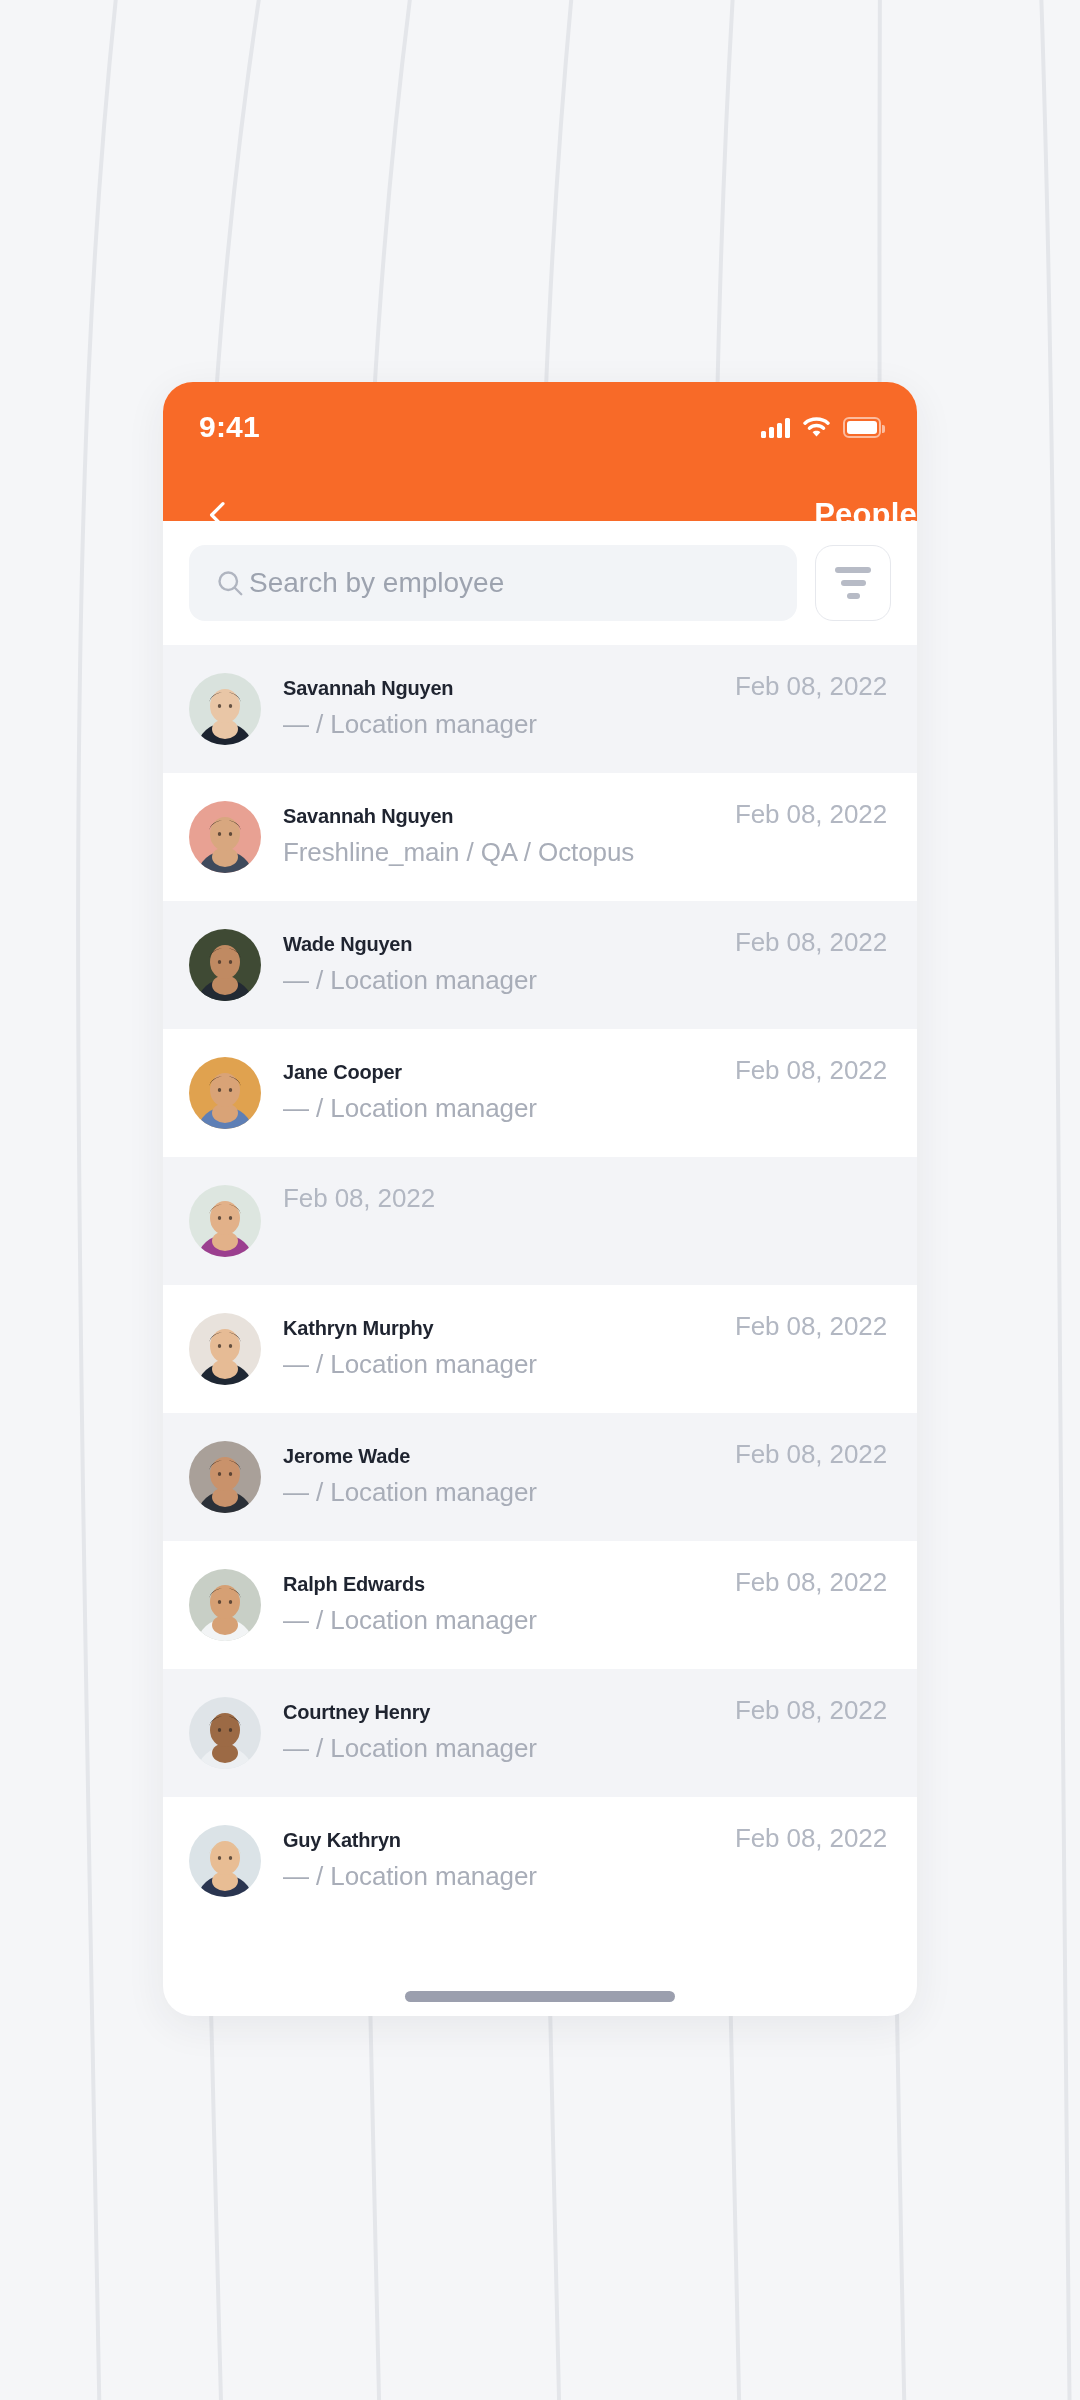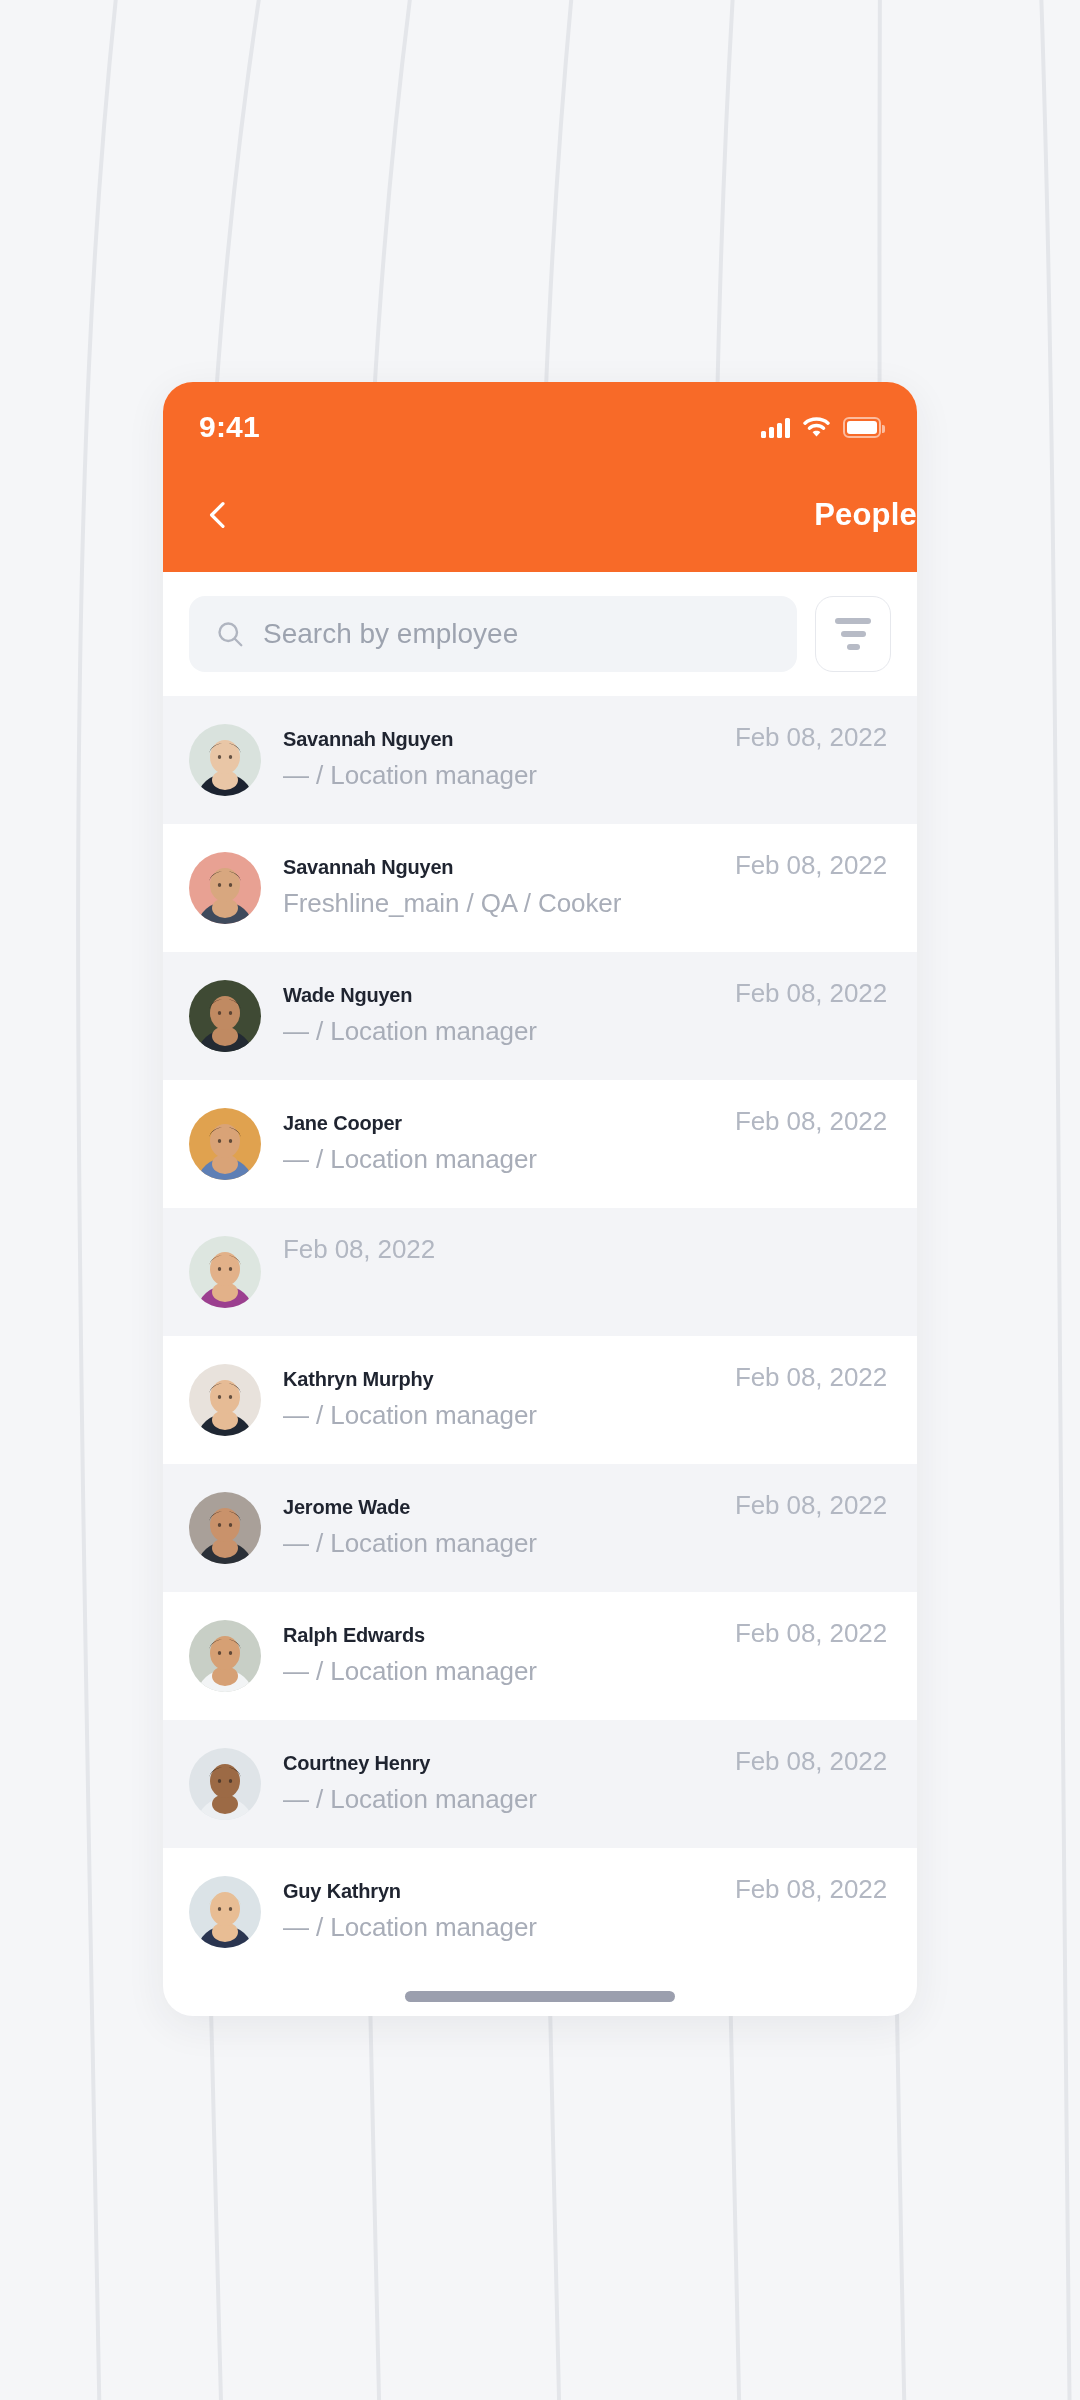--- a/index.html
+++ b/index.html
@@ -19,21 +19,21 @@
     border-radius:30px;
     overflow:hidden;
     z-index:2;
     background:#ffffff;
     box-shadow:0 10px 40px rgba(40,45,60,.07);
   }
 
   
   .header {
     background:#f86a28;
-    height:190px;
+    height:139px;
     position:relative;
   }
   .statusbar {
     height:76px;
     display:flex; align-items:center; justify-content:space-between;
     padding:14px 36px 0 36px;
   }
   .clock {
     color:#fff; font-size:30px; font-weight:700; letter-spacing:.2px;
   }
@@ -67,21 +67,21 @@
     font-size:31px; font-weight:700; letter-spacing:.2px;
   }
 
   
   .searchbar {
     background:#fff; padding:24px 26px 24px 26px;
     display:flex; align-items:center; gap:18px;
   }
   .search-field {
     flex:1; height:76px; background:#f2f4f7; border-radius:16px;
-    display:flex; align-items:center; gap:18px; padding:0 26px;
+    display:flex; align-items:center; gap:4px; padding:0 26px;
   }
   .search-placeholder { color:#9da3af; font-size:28px; }
   .filter-btn {
     width:76px; height:76px; border:1.6px solid #e6e8ed; border-radius:18px;
     background:#fff; display:flex; align-items:center; justify-content:center;
     flex-direction:column; gap:7px; cursor:pointer;
   }
   .filter-btn i { display:block; height:6px; background:#b7bbc6; border-radius:3px; }
   .filter-btn i:nth-child(1){ width:36px; }
   .filter-btn i:nth-child(2){ width:25px; }
@@ -214,21 +214,21 @@
             <ellipse cx="36" cy="74" rx="27" ry="24" fill="#3f4a5c"></ellipse>
             <ellipse cx="36" cy="56" rx="13" ry="10" fill="#d8a77f"></ellipse>
             <ellipse cx="36" cy="33" rx="15" ry="17" fill="#d8a77f"></ellipse>
             <path d="M20 31 C 20 15, 52 15, 52 31 C 52 24, 44 19, 36 19 C 28 19, 20 24, 20 31 Z" fill="#1e1a17"></path>
             <ellipse cx="30.5" cy="33" rx="1.7" ry="2" fill="#3a2c24" opacity=".75"></ellipse>
             <ellipse cx="41.5" cy="33" rx="1.7" ry="2" fill="#3a2c24" opacity=".75"></ellipse>
           </svg>
         </div>
         <div class="row-body">
           <div class="row-name">Savannah Nguyen</div>
-          <div class="row-sub">Freshline_main / QA / Cooker</div>
+          <div class="row-sub">Freshline_main / QA / Octopus</div>
         </div>
         <div class="row-date">Feb 08, 2022</div>
       </div>
       <div class="row alt">
         <div class="avatar">
           <svg viewBox="0 0 72 72">
             <rect width="72" height="72" fill="#3f4a34"></rect>
             <ellipse cx="36" cy="74" rx="27" ry="24" fill="#232a33"></ellipse>
             <ellipse cx="36" cy="56" rx="13" ry="10" fill="#c08a62"></ellipse>
             <ellipse cx="36" cy="33" rx="15" ry="17" fill="#c08a62"></ellipse>

